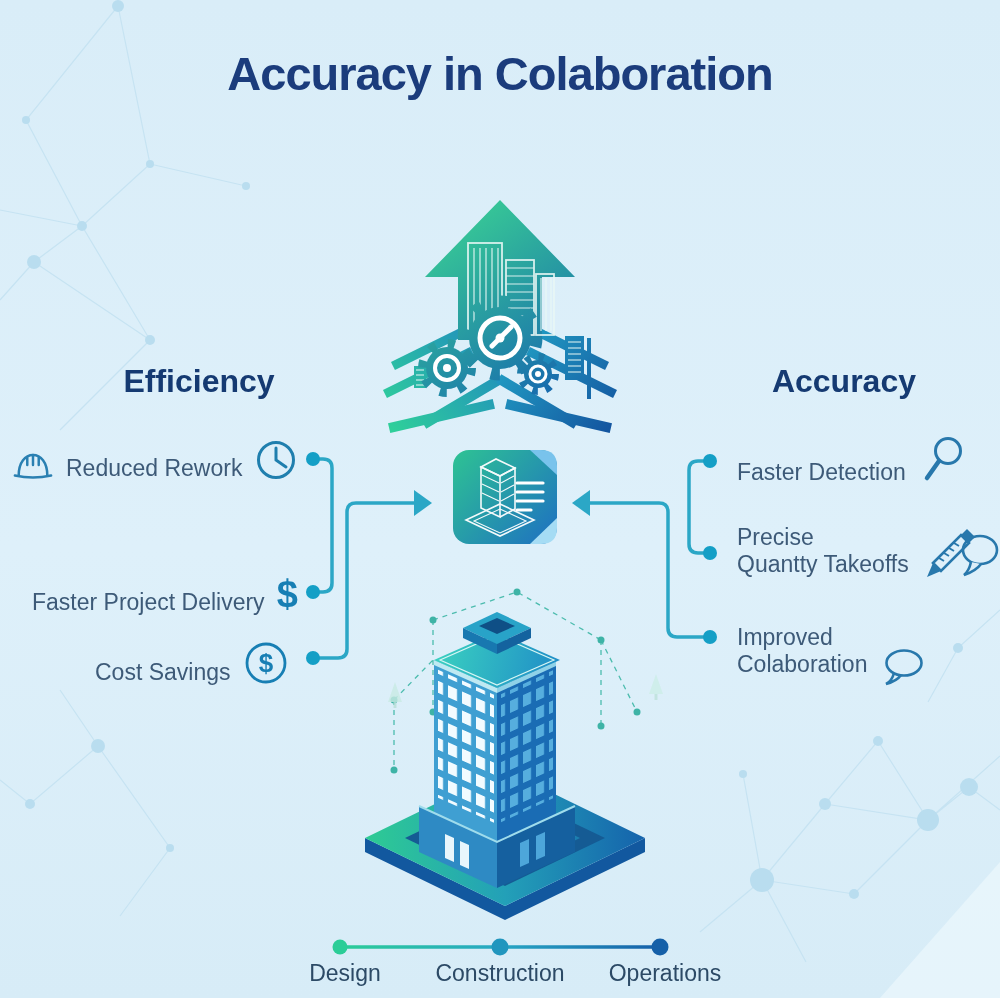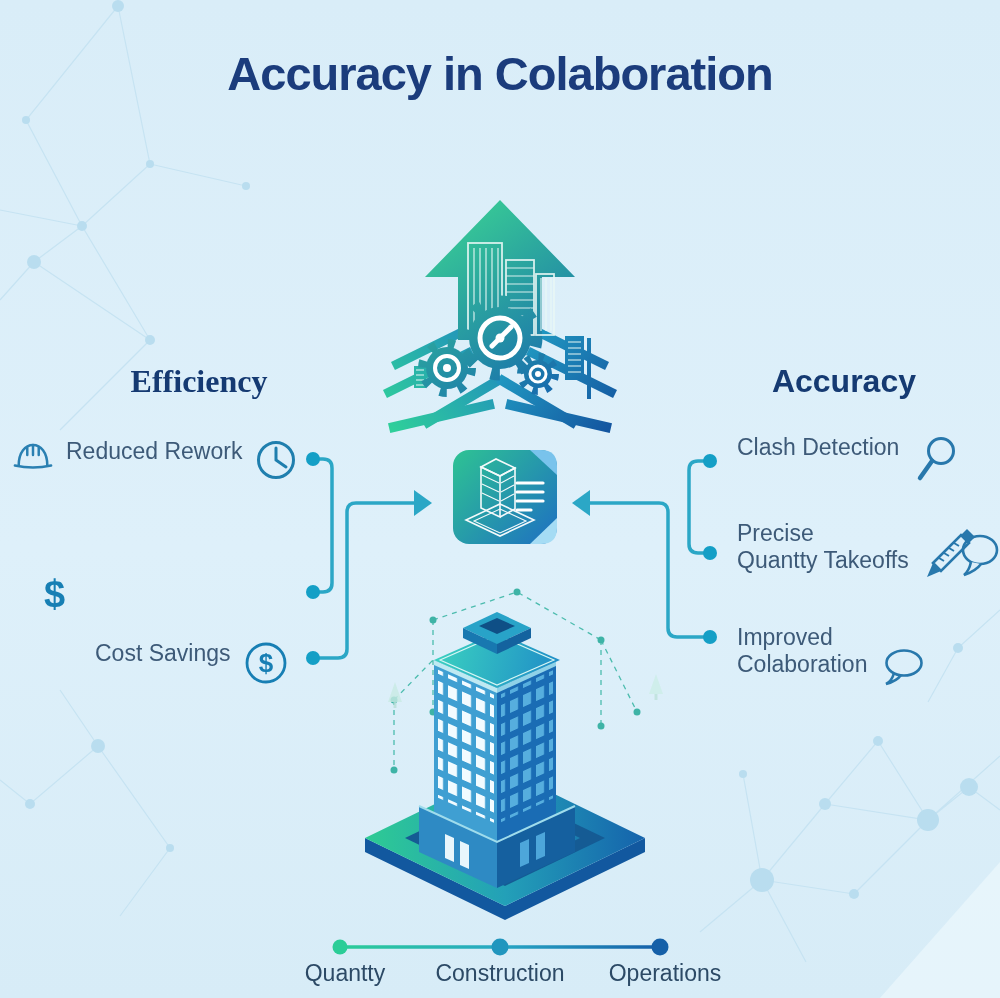--- a/index.html
+++ b/index.html
@@ -5,23 +5,23 @@
   html,body{margin:0;padding:0;}
   .canvas{position:relative;width:1000px;height:998px;overflow:hidden;
     background:linear-gradient(180deg,#d9edf8 0%,#def0fa 55%,#d7ecf7 100%);
     font-family:"Liberation Sans",sans-serif;}
   .layer{position:absolute;left:0;top:0;width:1000px;height:998px;pointer-events:none;}
   .title{position:absolute;top:44px;left:0;width:100%;text-align:center;
     font-weight:700;font-size:47px;line-height:60px;letter-spacing:-1px;
     color:var(--title-navy,#1b3c7c);}
   .col-heading{position:absolute;font-size:32px;font-weight:700;line-height:38px;
     color:var(--heading-navy,#153a72);text-align:center;width:210px;}
-  #eff-heading{left:94px;top:362px;font-family:Liberation Serif, serif;}
+  #eff-heading{left:94px;top:362px;}
   #acc-heading{left:706px;top:362px;text-align:right;}
-  .feature{position:absolute;display:flex;align-items:flex-start;
+  .feature{position:absolute;display:flex;align-items:flex-end;
     color:var(--item-text,#3d5a78);font-size:23px;}
   .feature .lines{line-height:27px;white-space:nowrap;}
   .feature svg{flex:0 0 auto;}
   .ml{margin-left:12px;}
   #feat-rework{left:12px;top:438px;}
   #feat-delivery{left:32px;top:572px;}
   #feat-savings{left:95px;top:640px;}
   #feat-clash{left:737px;top:434px;}
   #feat-takeoffs{left:737px;top:520px;}
   #feat-collab{left:737px;top:624px;}
@@ -258,35 +258,36 @@
       </g>
     </svg>
     <span class="lines ml">Reduced Rework</span>
     <svg class="ml" width="44" height="44" viewBox="0 0 44 44">
       <circle cx="22" cy="22" r="17.5" fill="none" stroke="#1f7fae" stroke-width="3"></circle>
       <path d="M22,22 V10 M22,22 L32,29" stroke="#1f7fae" stroke-width="3" fill="none" stroke-linecap="round"></path>
     </svg>
   </div>
 
   <div class="feature" id="feat-delivery">
+    <span class="lines">Faster Project Delivery</span>
     <span class="dollar-glyph ml">$</span>
   </div>
 
   <div class="feature" id="feat-savings">
     <span class="lines">Cost Savings</span>
     <svg class="ml" width="46" height="46" viewBox="0 0 46 46">
       <circle cx="23" cy="23" r="19" fill="none" stroke="#177fb4" stroke-width="2.8"></circle>
       <text x="23" y="32" text-anchor="middle" font-family="Liberation Sans, sans-serif" font-size="26" font-weight="700" fill="#177fb4">$</text>
     </svg>
   </div>
 
   <div class="col-heading" id="acc-heading">Accuracy</div>
 
   <div class="feature" id="feat-clash">
-    <span class="lines">Clash Detection</span>
+    <span class="lines">Faster Detection</span>
     <svg class="ml" width="48" height="52" viewBox="0 0 48 52">
       <circle cx="30" cy="17" r="12.5" fill="none" stroke="#2878ac" stroke-width="3"></circle>
       <line x1="21" y1="27" x2="9" y2="44" stroke="#2878ac" stroke-width="4.5" stroke-linecap="round"></line>
     </svg>
   </div>
 
   <div class="feature" id="feat-takeoffs">
     <span class="lines">
       <span style="display:block">Precise</span>
       <span style="display:block">Quantty Takeoffs</span>
@@ -320,17 +321,17 @@
         <stop offset="0" stop-color="#2bcd97"></stop>
           <stop offset="0.5" stop-color="#27a7c4"></stop>
           <stop offset="1" stop-color="#155fa9"></stop>
       </linearGradient>
     </defs>
     <line x1="340" y1="947" x2="660" y2="947" stroke="url(#gradTime)" stroke-width="3.5"></line>
     <circle cx="340" cy="947" r="7.5" fill="#2bcd97"></circle>
     <circle cx="500" cy="947" r="8.5" fill="#2196be"></circle>
     <circle cx="660" cy="947" r="8.5" fill="#1560a8"></circle>
   </svg>
-  <div class="tl-label" id="tl-design">Quantty</div>
+  <div class="tl-label" id="tl-design">Design</div>
   <div class="tl-label" id="tl-construction">Construction</div>
   <div class="tl-label" id="tl-operations">Operations</div>
 
 </div>
 
 </body></html>

